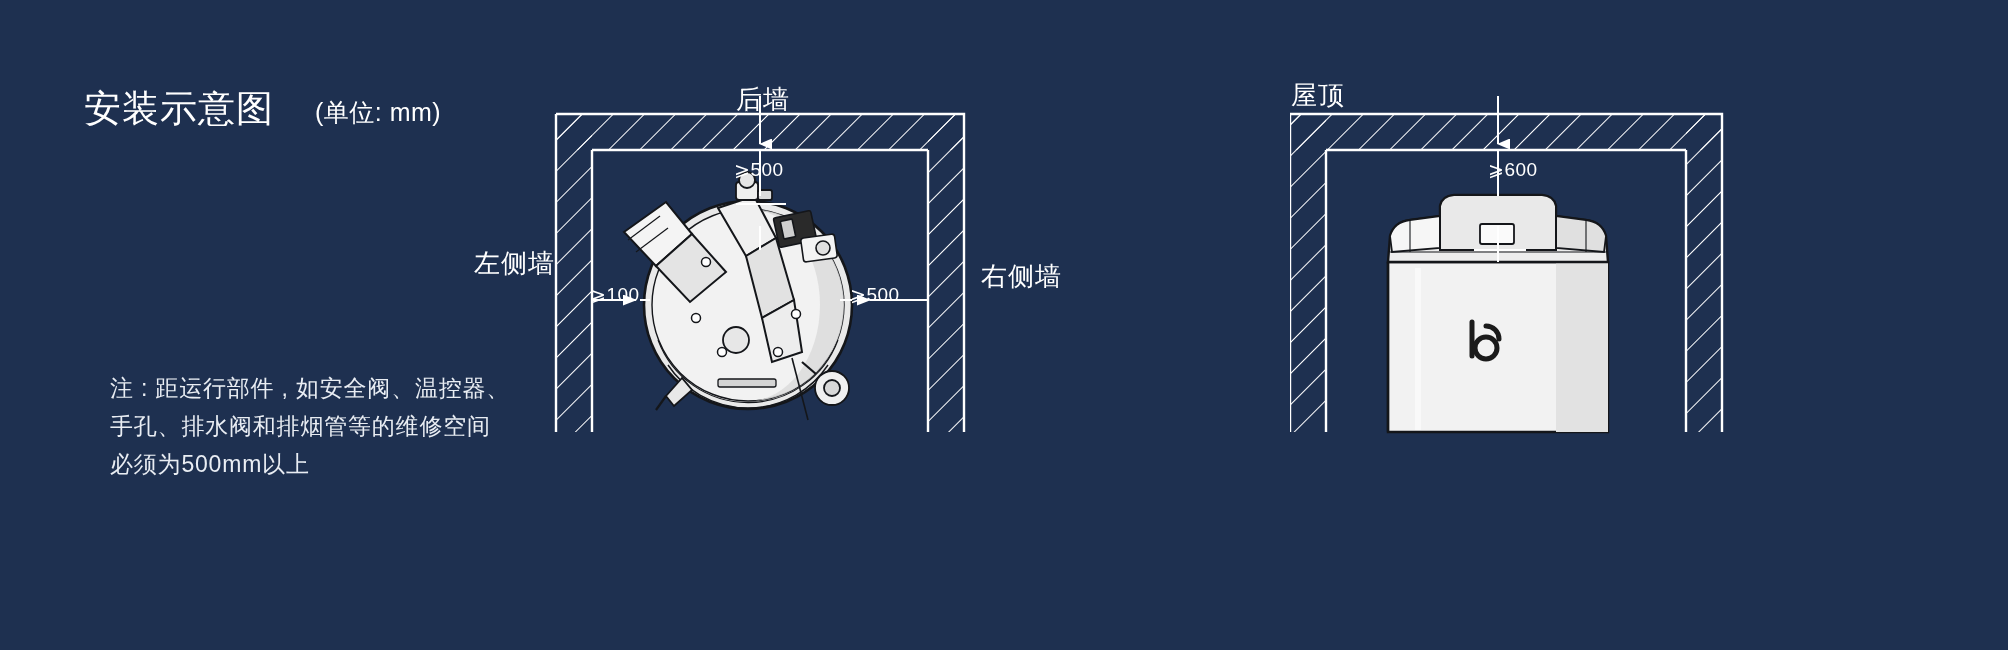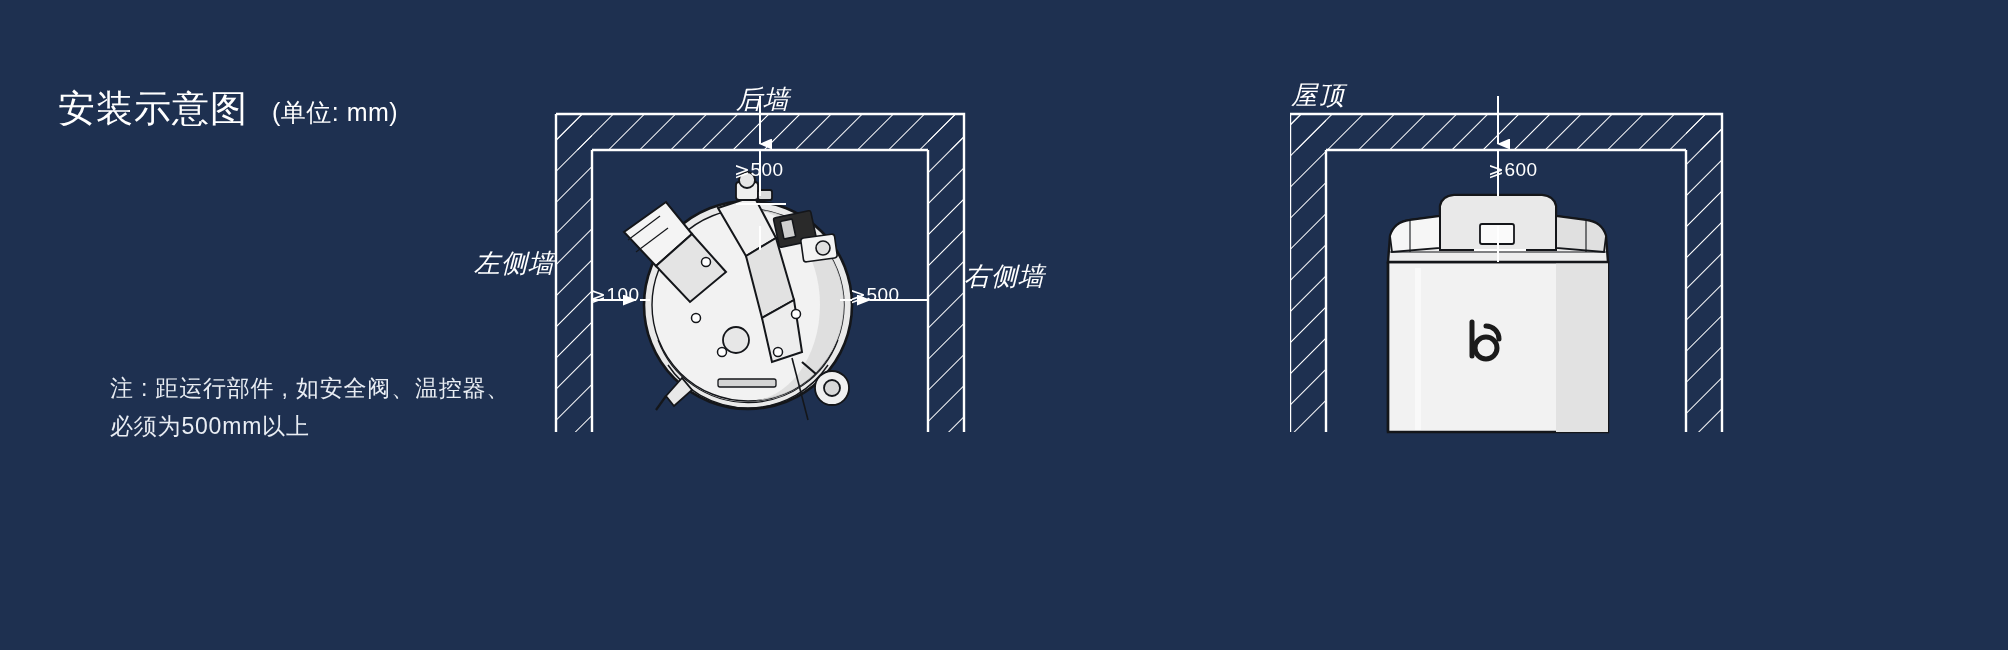--- a/index.html
+++ b/index.html
@@ -10,53 +10,54 @@
     font-family:"Liberation Sans","DejaVu Sans",sans-serif;
     color:#ffffff;
     overflow:hidden;
     position:relative;
     -webkit-font-smoothing:antialiased;
   }
   .stage{position:absolute;inset:0;}
 
   
   #left-panel{position:absolute;left:0;top:0;width:540px;height:650px;}
-  #title-block{position:absolute;left:58px;top:84px;white-space:nowrap;
-    display:flex;align-items:baseline;}
+  #title-block{position:absolute;left:84px;top:84px;white-space:nowrap;
+    display:flex;align-items:baseline;gap:40px;}
   #title-main{font-size:37px;letter-spacing:1px;font-weight:400;color:#fff;}
-  #title-unit{font-size:25px;margin-left:24px;color:#fff;letter-spacing:0.5px;}
+  #title-unit{font-size:25px;margin-left:1px;color:#fff;letter-spacing:0.5px;}
 
   #note-block{position:absolute;left:74px;top:369px;width:430px;margin-left:36px;}
   .note-line{font-size:23px;line-height:38px;color:#e9edf3;letter-spacing:0.8px;
     white-space:nowrap;}
 
   
   .diagram{position:absolute;top:0;height:650px;}
   #diagram-top{left:540px;width:720px;}
   #diagram-front{left:1290px;width:718px;}
   .diagram svg{display:block;}
   .dim-label{position:absolute;font-size:19px;color:#ffffff;white-space:nowrap;
     letter-spacing:0.5px;}
   .wall-label{position:absolute;font-size:26px;color:#ffffff;white-space:nowrap;
-    letter-spacing:1px;font-style:italic;}
+    letter-spacing:1px;}
 </style>
 </head>
 <body>
 
 <div class="stage">
 
   <div id="left-panel">
 
     <div id="title-block">
       <span id="title-main">安装示意图</span>
       <span id="title-unit">(单位: mm)</span>
     </div>
 
     <div id="note-block">
       <div class="note-line">注 : 距运行部件 , 如安全阀、温控器、</div>
+      <div class="note-line">手孔、排水阀和排烟管等的维修空间</div>
       <div class="note-line">必须为500mm以上</div>
     </div>
 
   </div>
 
   <div class="diagram" id="diagram-top">
 
     <svg width="720" height="650" viewBox="0 0 720 650">
       <defs>
 
@@ -174,21 +175,21 @@
     <div class="wall-label" style="left:196px;top:82px;">后墙</div>
 
     <div class="dim-label" style="left:194px;top:158px;">⩾500</div>
 
     <div class="wall-label" style="left:-66px;top:246px;">左侧墙</div>
 
     <div class="dim-label" style="left:50px;top:283px;">⩾100</div>
 
     <div class="dim-label" style="left:310px;top:283px;">⩾500</div>
 
-    <div class="wall-label" style="left:424px;top:259px;">右侧墙</div>
+    <div class="wall-label" style="left:424px;top:259px;padding-left:17px;">右侧墙</div>
   </div>
 
   <div class="diagram" id="diagram-front">
 
     <svg width="718" height="650" viewBox="0 0 718 650">
       <defs>
         <pattern id="hatchB" width="22" height="22" patternUnits="userSpaceOnUse" patternTransform="rotate(45)">
           <line x1="0" y1="0" x2="0" y2="22" stroke="#ffffff" stroke-width="2"></line>
         </pattern>
         <marker id="arrDown2" markerWidth="11" markerHeight="13" refX="5.5" refY="12" orient="auto" markerUnits="userSpaceOnUse">

